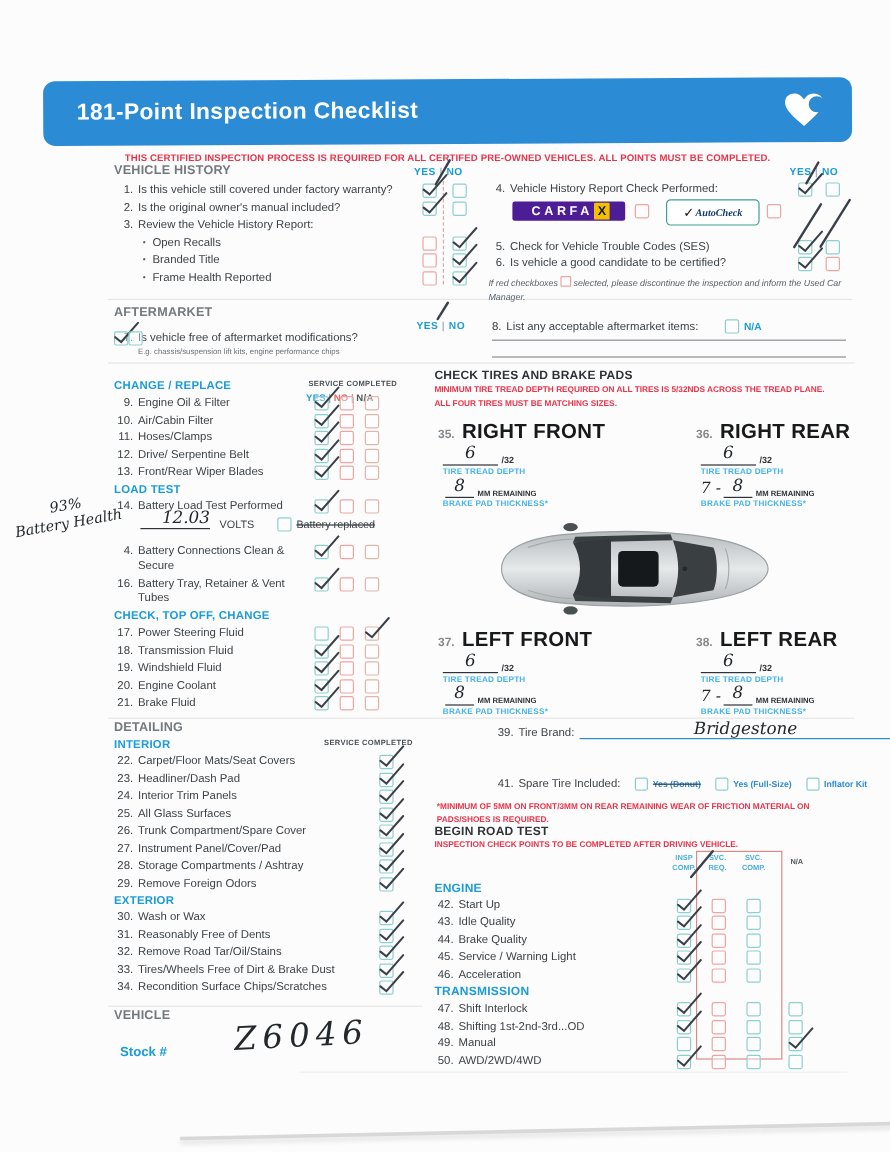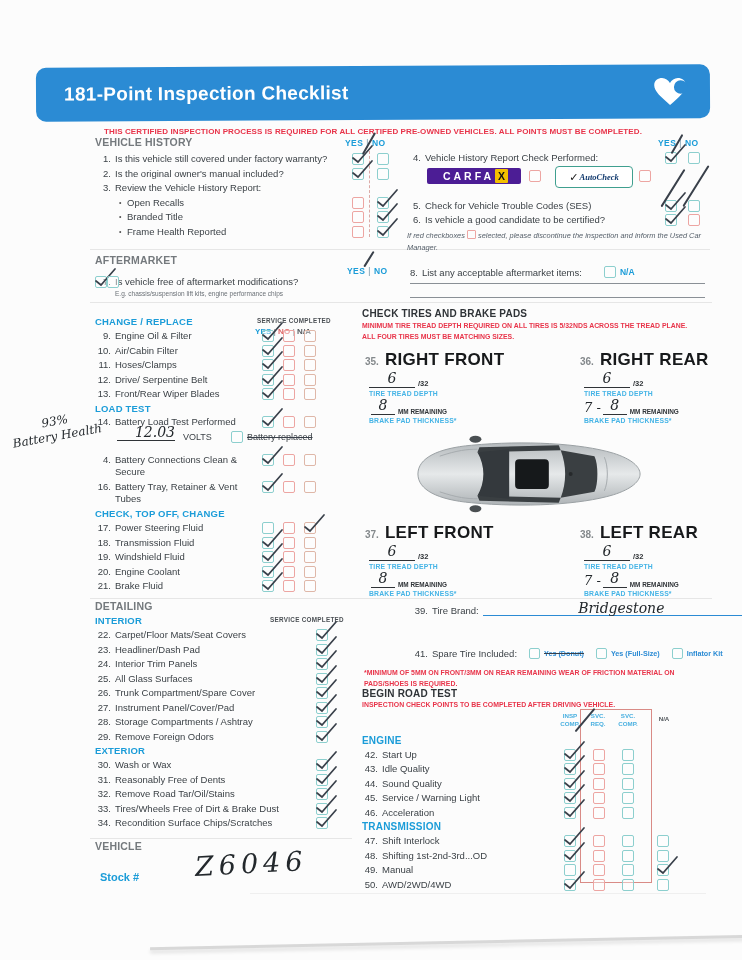--- a/index.html
+++ b/index.html
@@ -801,21 +801,21 @@
               <svg class="tick" viewBox="0 0 24 22">
                 <path d="M3 13 L8 17 L22 1"></path>
               </svg>
             </span>
             <span class="cb red"></span>
             <span class="cb teal"></span>
           </span>
   </div>
         <div class="row">
     <span class="num">44.</span>
-    <span class="lbl">Sound Quality</span>
+    <span class="lbl">Brake Quality</span>
     <span class="boxes">
             <span class="cb teal">
               <svg class="tick" viewBox="0 0 24 22">
                 <path d="M3 13 L8 17 L22 1"></path>
               </svg>
             </span>
             <span class="cb red"></span>
             <span class="cb teal"></span>
           </span>
   </div>

